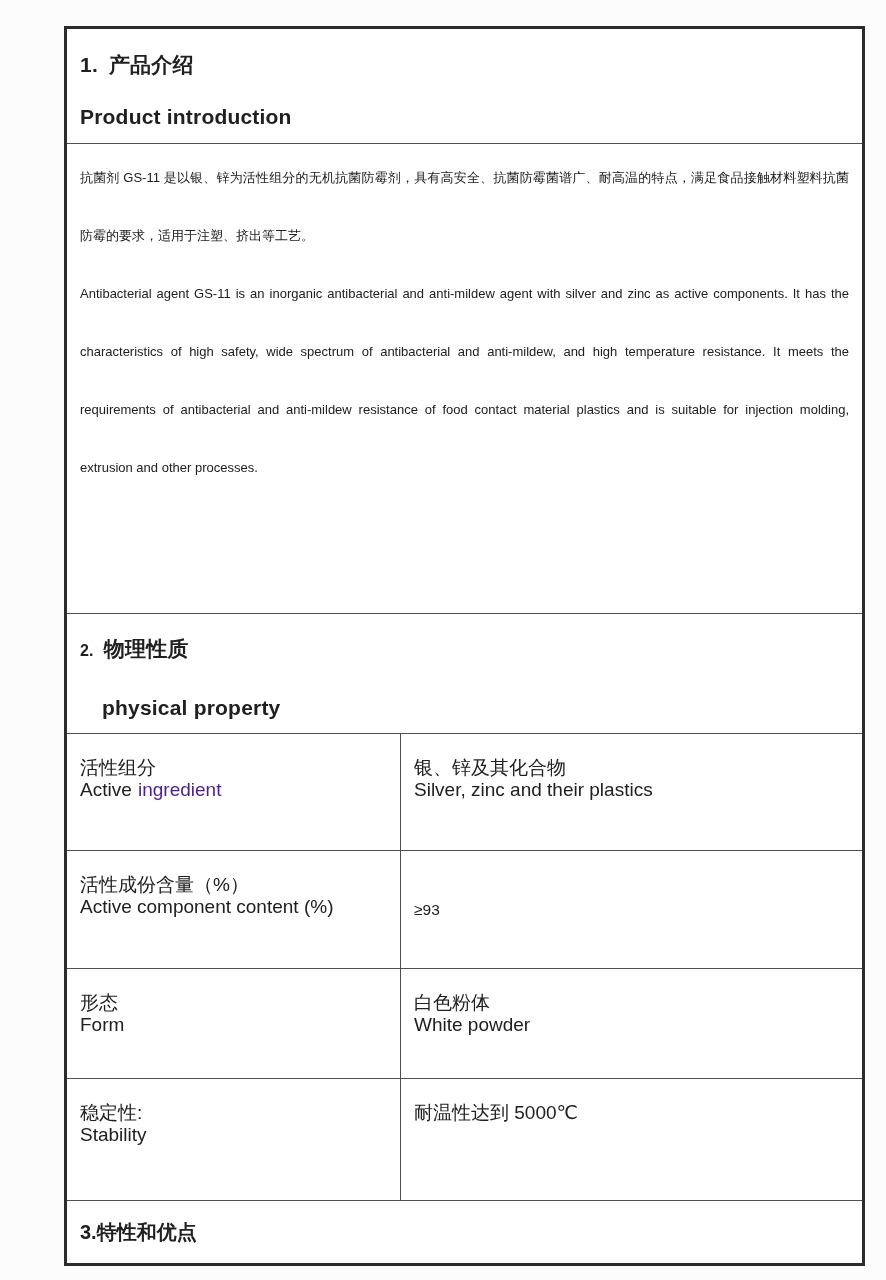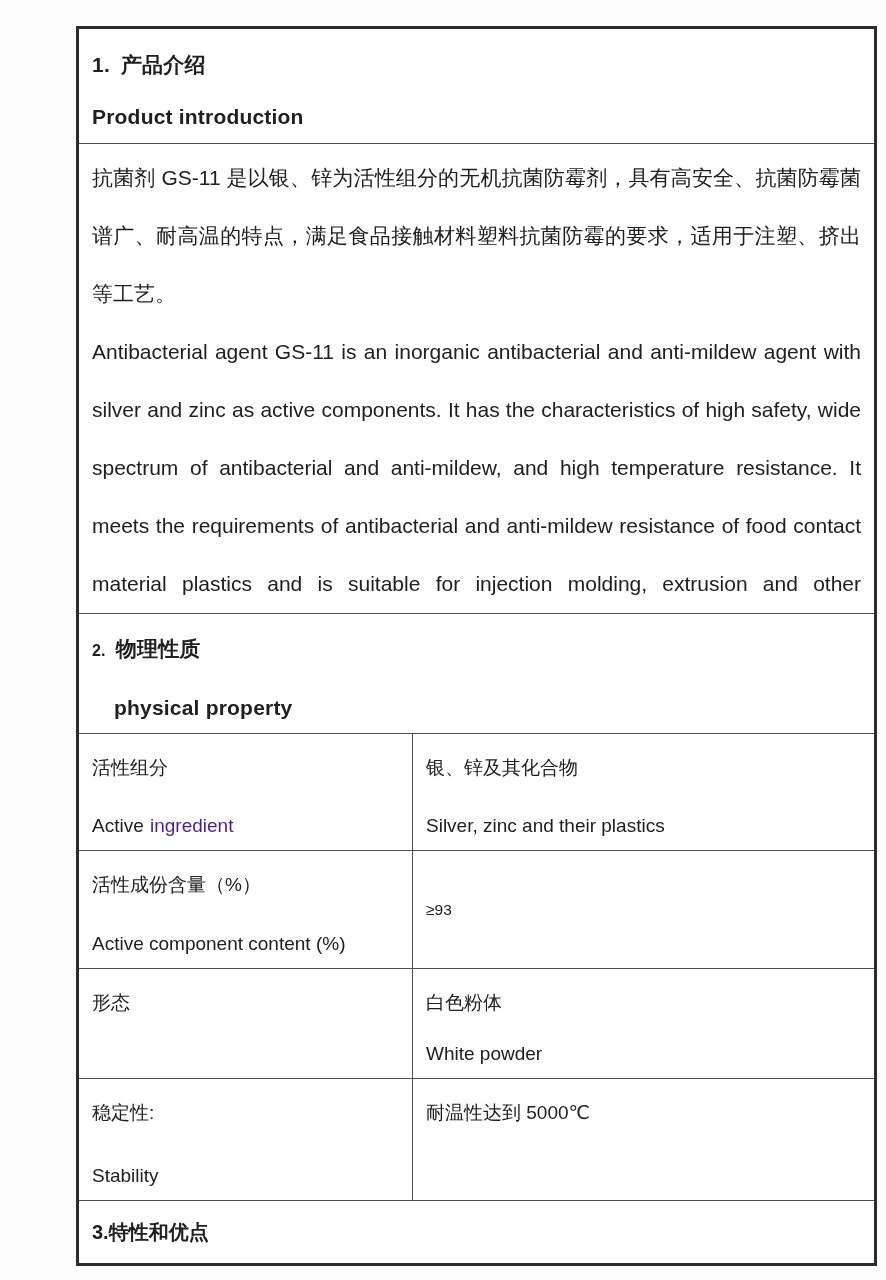--- a/index.html
+++ b/index.html
@@ -5,42 +5,42 @@
   html, body { margin: 0; padding: 0; }
   body {
     width: 886px; height: 1280px;
     background: #fcfcfc;
     font-family: "Liberation Sans", "DejaVu Sans", sans-serif;
     color: #202020;
     position: relative;
   }
   .doc {
     position: absolute;
-    left: 76px; top: 26px;
+    left: 64px; top: 26px;
     width: 801px; height: 1240px;
     box-sizing: border-box;
     background: #ffffff;
     border: 3px solid #2c2c2c;
     display: flex;
     flex-direction: column;
   }
   .sect { box-sizing: border-box; }
   .rule-top { border-top: 1.5px solid #4f4f4f; }
 
   
   .sec-title1 { height: 114px; padding: 23px 14px 0 13px; }
   .t-line { font-size: 21px; font-weight: bold; line-height: 25px; letter-spacing: 0.2px; }
   .t1-en { margin-top: 27px; }
   .num-gap { margin-right: 11px; }
 
   
   .sec-body { height: 470px; padding: 5px 13px 0 13px; overflow: hidden; }
   .sec-body p {
     margin: 0;
-    font-size: 21px;
+    font-size: 13px;
     line-height: 58px;
     text-align: justify;
   }
 
   
   .sec-title2 { height: 120px; padding: 22px 14px 0 13px; }
   .t2-num { font-size: 16px; font-weight: bold; margin-right: 10px; }
   .t2-en { margin-top: 32px; margin-left: 22px; }
 
   
@@ -51,21 +51,20 @@
   }
   .prop-row.r1 { height: 117px; }
   .prop-row.r2 { height: 118px; }
   .prop-row.r3 { height: 110px; }
   .prop-row.r4 { height: 122px; }
   .cell {
     box-sizing: border-box;
     padding: 23px 12px 13px 13px;
     display: flex;
     flex-direction: column;
-    justify-content: space-between;
     font-size: 19px;
     line-height: 22px;
   }
   .cell.right { border-left: 1.5px solid #4f4f4f; }
   .cell.top-align { justify-content: center; padding-top: 13px; }
   .small-val { font-size: 15.5px; line-height: 18px; }
   .muted { color: #4c1d95; }
   .w1 { margin-right: 0.33em; }
 
   
@@ -111,20 +110,21 @@
         <div>Active component content (%)</div>
       </div>
       <div class="cell right top-align">
         <div class="small-val">≥93</div>
       </div>
     </div>
 
     <div class="prop-row r3 rule-top">
       <div class="cell">
         <div>形态</div>
+        <div>Form</div>
       </div>
       <div class="cell right">
         <div>白色粉体</div>
         <div>White powder</div>
       </div>
     </div>
 
     <div class="prop-row r4 rule-top">
       <div class="cell">
         <div>稳定性:</div>

